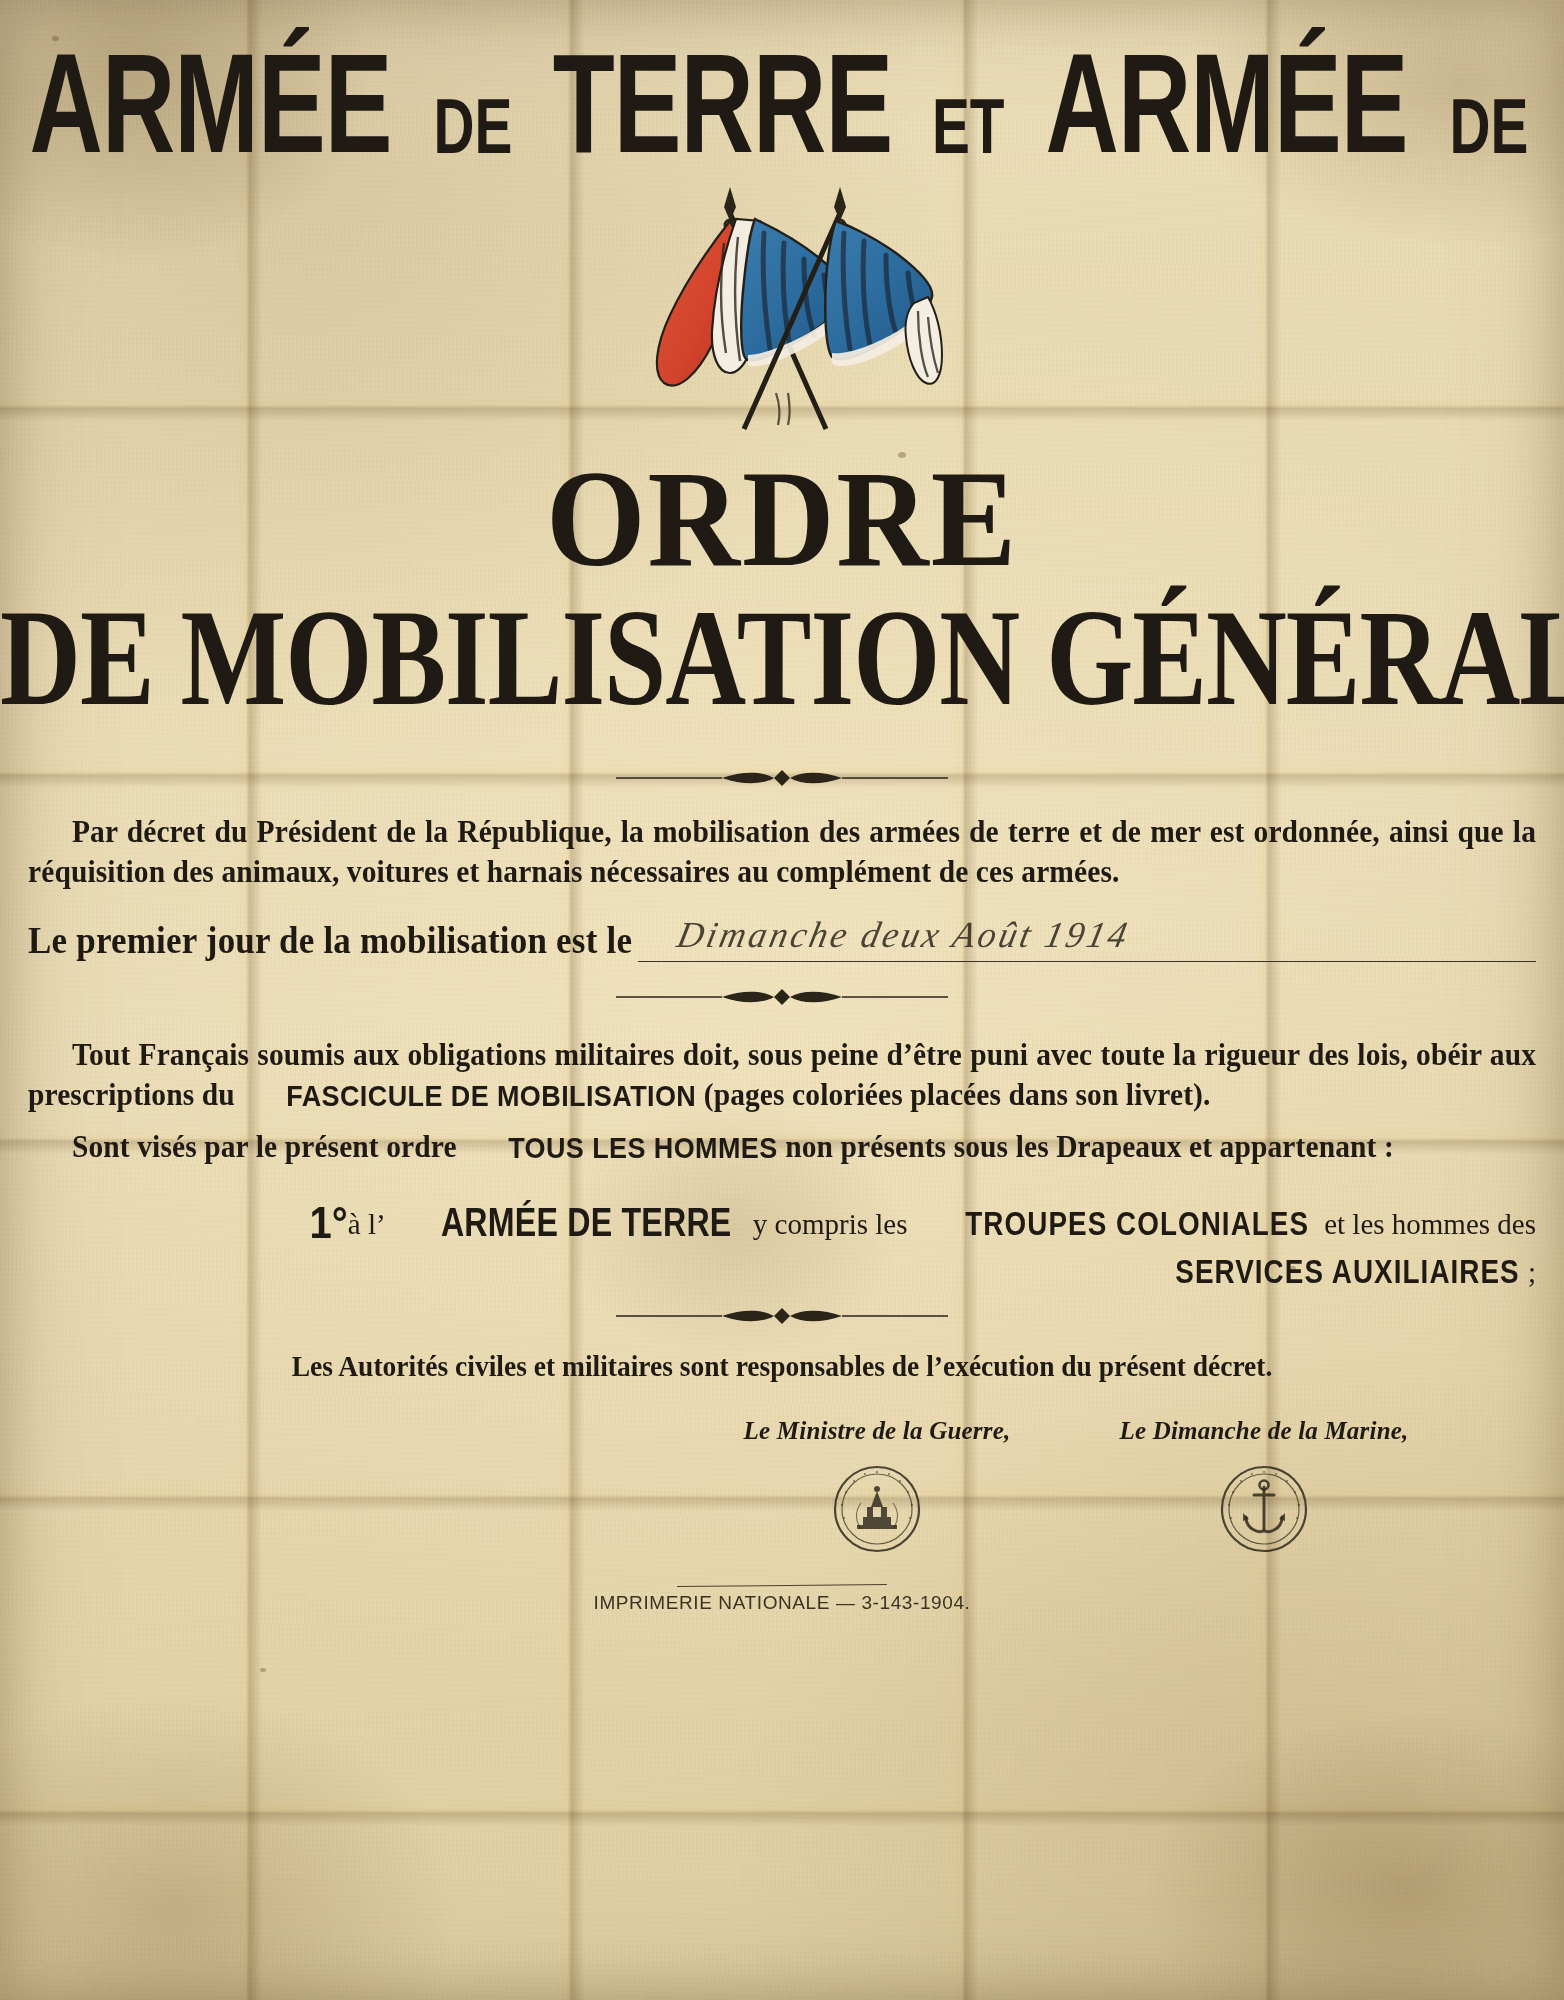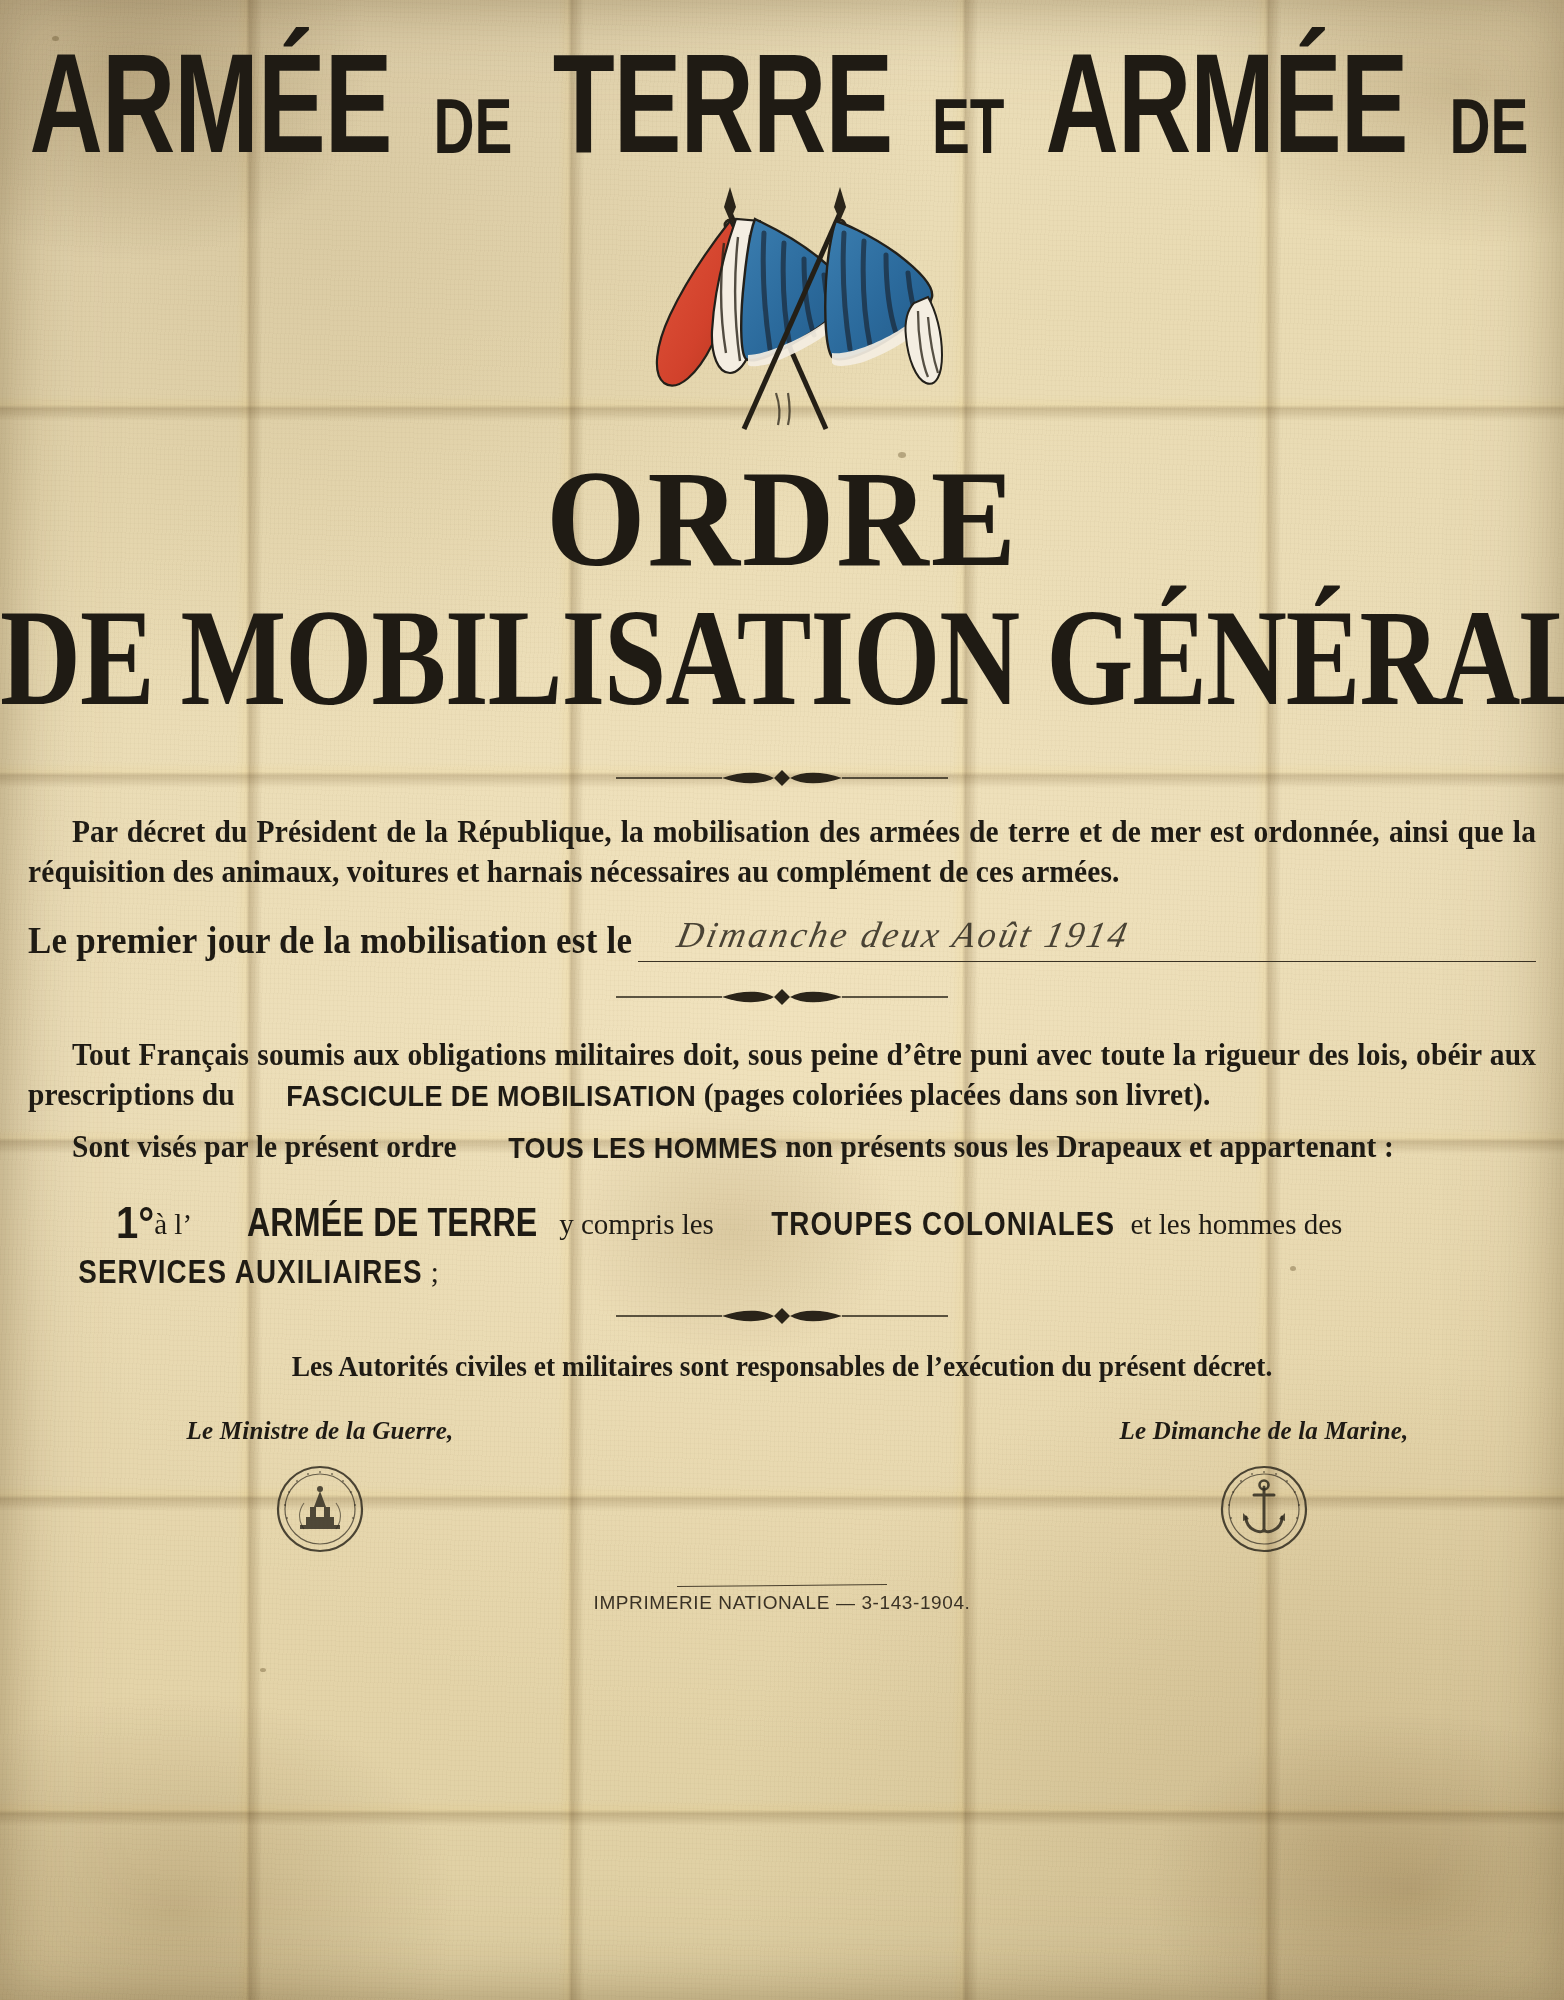--- a/index.html
+++ b/index.html
@@ -186,20 +186,21 @@
   }
 
   
   .clause {
     font-family: "Liberation Serif", "DejaVu Serif", serif;
     font-weight: 700;
     font-size: 30px;
     line-height: 1.42;
     margin-top: 26px;
     text-indent: 44px;
+    text-align: right;
   }
   .clause.c2 { margin-top: 14px; }
   .num {
     font-family: "Liberation Sans", "DejaVu Sans", sans-serif;
     font-weight: 700;
     font-size: 40px;
     transform: scaleY(1.12);
     display: inline-block;
     vertical-align: -2px;
   }
@@ -228,22 +229,23 @@
     font-family: "Liberation Serif", "DejaVu Serif", serif;
     font-weight: 700;
     font-size: 27.5px;
     margin-top: 26px;
     transform: scaleY(1.04);
   }
 
   
   .ministers {
     display:flex;
-    justify-content: space-between;
+    justify-content: flex-end;
     margin: 34px 120px 0 140px;
+    gap: 27px;
   }
   .minister { text-align:center; width: 360px; }
   .minister .title {
     font-family: "Liberation Serif", "DejaVu Serif", serif;
     font-style: italic;
     font-weight: 700;
     font-size: 25px;
     letter-spacing: .2px;
   }
   .seal { margin-top: 18px; display:flex; justify-content:center; }

